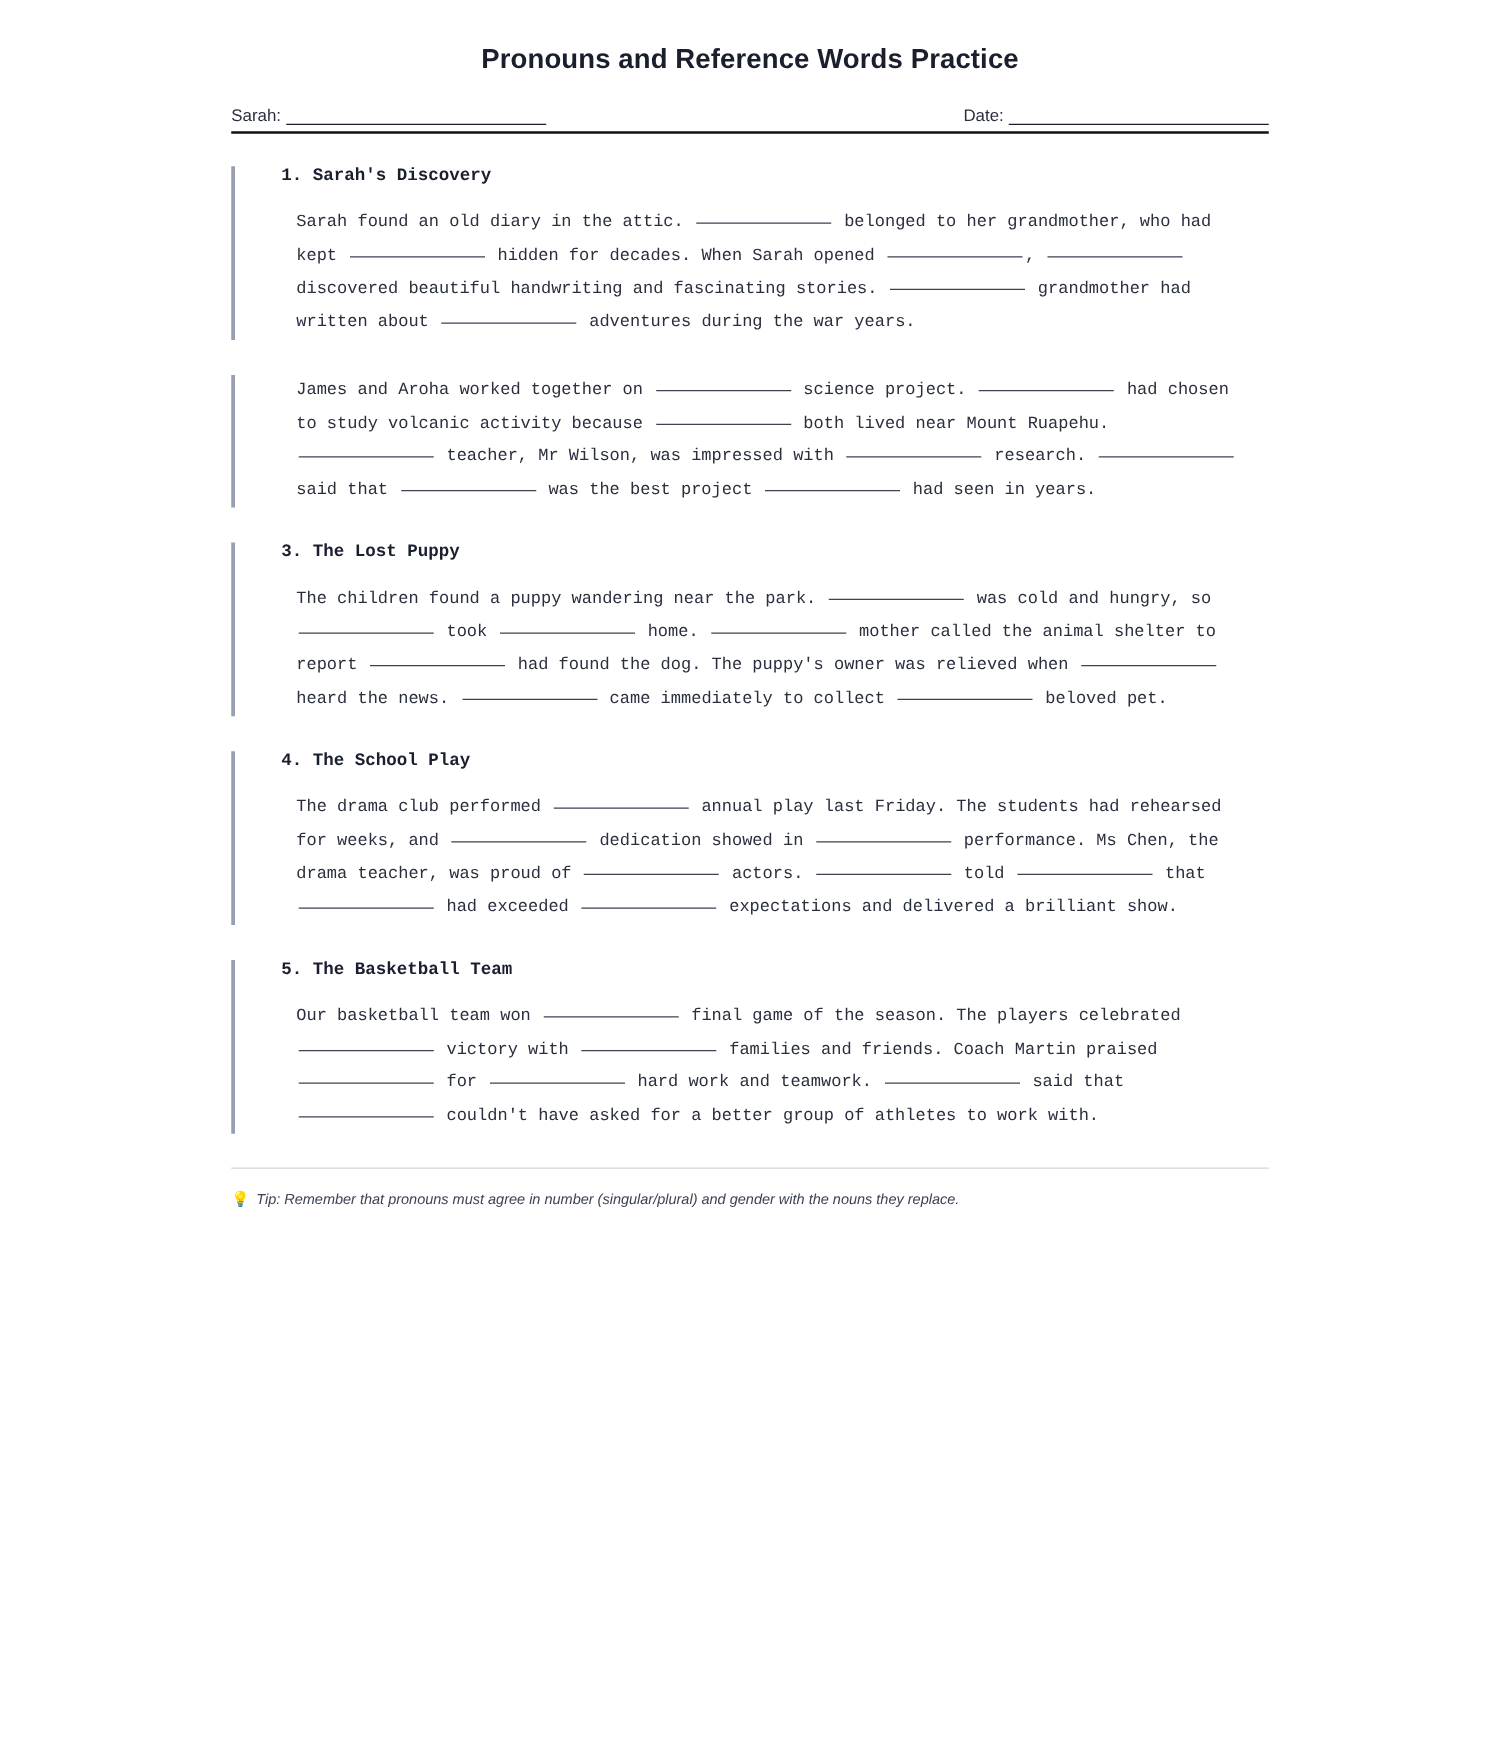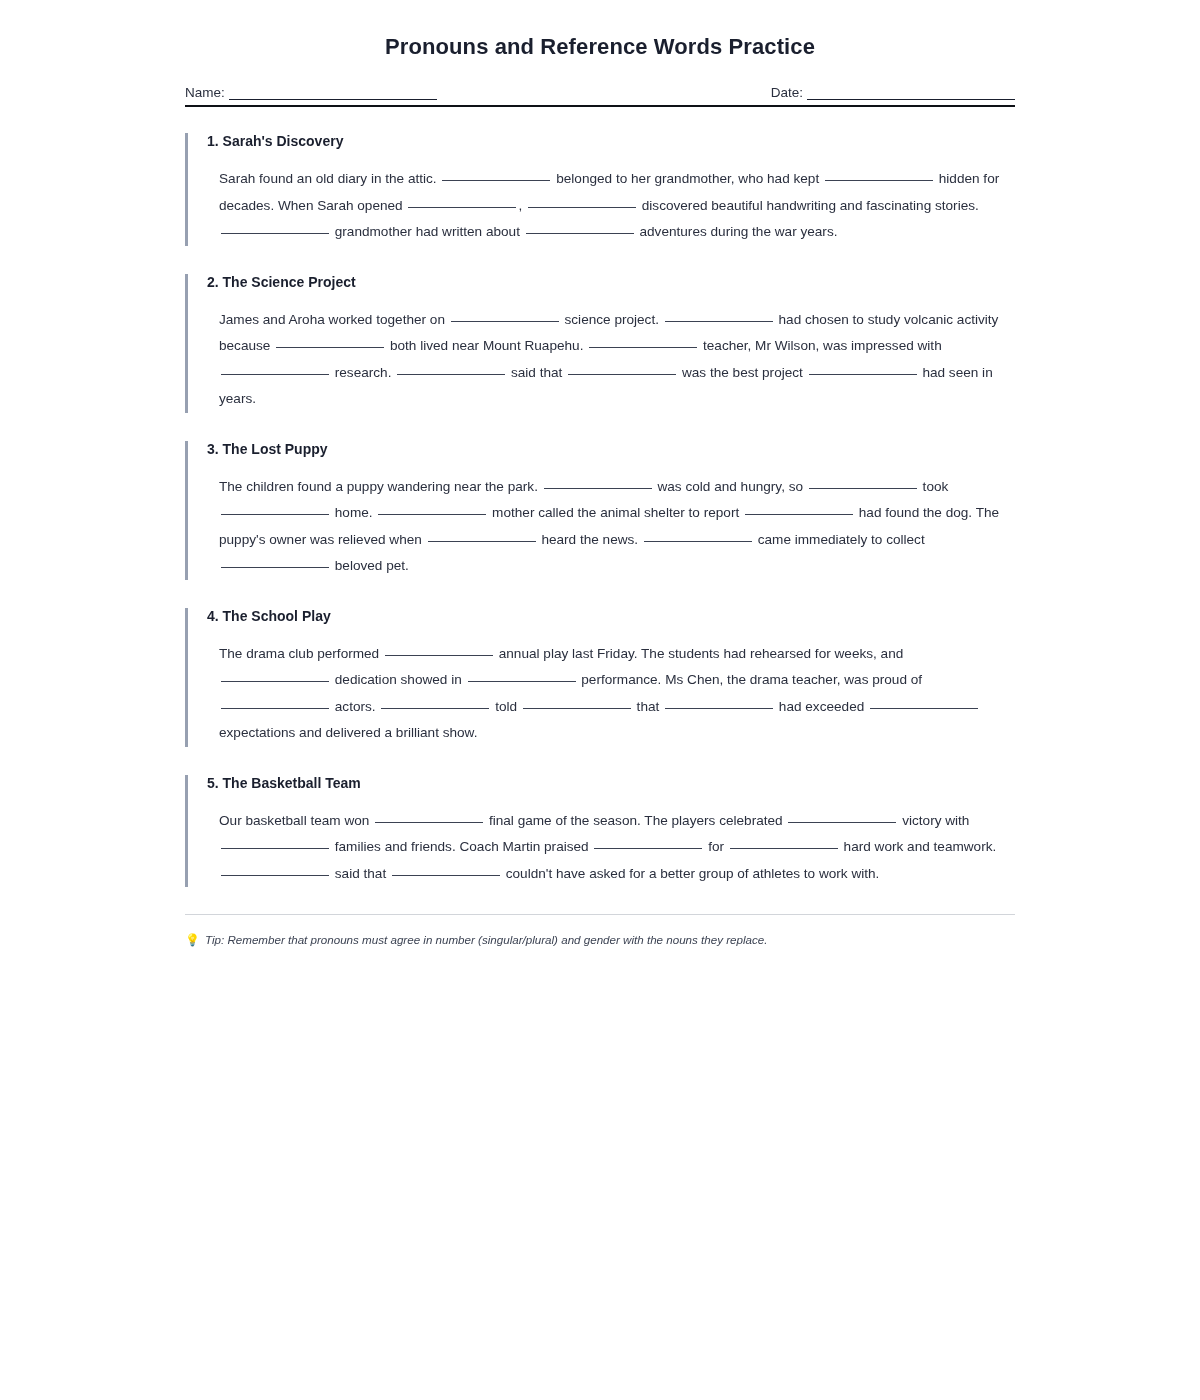--- a/index.html
+++ b/index.html
@@ -69,22 +69,23 @@
     line-height: 1.62;
     color: #2a2f3e;
     margin-top: 33px;
     width: 820px;
   }
   .passages {
     margin-top: 26px;
   }
   .passage {
     border-left: 3.2px solid #97a0b1;
-    padding-left: 19px;
+    padding-left: 37px;
     margin-bottom: 28px;
+    font-family: Liberation Mono, monospace;
   }
   .passage:last-child { margin-bottom: 0; }
   .passage-title {
     font-size: 14px;
     font-weight: bold;
     color: #1a1f2e;
     margin: 0 0 17px 0;
   }
   .passage-body {
     font-size: 13.6px;
@@ -124,39 +125,38 @@
 </head>
 <body>
 
 <div class="page">
   <div class="sheet">
 
     <h1 class="doc-title">Pronouns and Reference Words Practice</h1>
 
     <div class="namedate">
       <div class="field">
-        <span class="field-label">Name:</span>
+        <span class="field-label">Sarah:</span>
         <span class="field-line name-line"></span>
       </div>
       <div class="field">
         <span class="field-label">Date:</span>
         <span class="field-line date-line"></span>
       </div>
     </div>
 
     <hr class="header-rule">
 
 
     <div class="passages" id="passages-container">
         <div class="passage">
           <div class="passage-title">1. Sarah's Discovery</div>
           <p class="passage-body"><span>Sarah found an old diary in the attic. </span><span class="blank"></span><span> belonged to her grandmother, who had kept </span><span class="blank"></span><span> hidden for decades. When Sarah opened </span><span class="blank"></span><span>, </span><span class="blank"></span><span> discovered beautiful handwriting and fascinating stories. </span><span class="blank"></span><span> grandmother had written about </span><span class="blank"></span><span> adventures during the war years.</span></p>
         </div>
         <div class="passage">
-          <div class="passage-title">2. The Science Project</div>
           <p class="passage-body"><span>James and Aroha worked together on </span><span class="blank"></span><span> science project. </span><span class="blank"></span><span> had chosen to study volcanic activity because </span><span class="blank"></span><span> both lived near Mount Ruapehu. </span><span class="blank"></span><span> teacher, Mr Wilson, was impressed with </span><span class="blank"></span><span> research. </span><span class="blank"></span><span> said that </span><span class="blank"></span><span> was the best project </span><span class="blank"></span><span> had seen in years.</span></p>
         </div>
         <div class="passage">
           <div class="passage-title">3. The Lost Puppy</div>
           <p class="passage-body"><span>The children found a puppy wandering near the park. </span><span class="blank"></span><span> was cold and hungry, so </span><span class="blank"></span><span> took </span><span class="blank"></span><span> home. </span><span class="blank"></span><span> mother called the animal shelter to report </span><span class="blank"></span><span> had found the dog. The puppy's owner was relieved when </span><span class="blank"></span><span> heard the news. </span><span class="blank"></span><span> came immediately to collect </span><span class="blank"></span><span> beloved pet.</span></p>
         </div>
         <div class="passage">
           <div class="passage-title">4. The School Play</div>
           <p class="passage-body"><span>The drama club performed </span><span class="blank"></span><span> annual play last Friday. The students had rehearsed for weeks, and </span><span class="blank"></span><span> dedication showed in </span><span class="blank"></span><span> performance. Ms Chen, the drama teacher, was proud of </span><span class="blank"></span><span> actors. </span><span class="blank"></span><span> told </span><span class="blank"></span><span> that </span><span class="blank"></span><span> had exceeded </span><span class="blank"></span><span> expectations and delivered a brilliant show.</span></p>
         </div>

